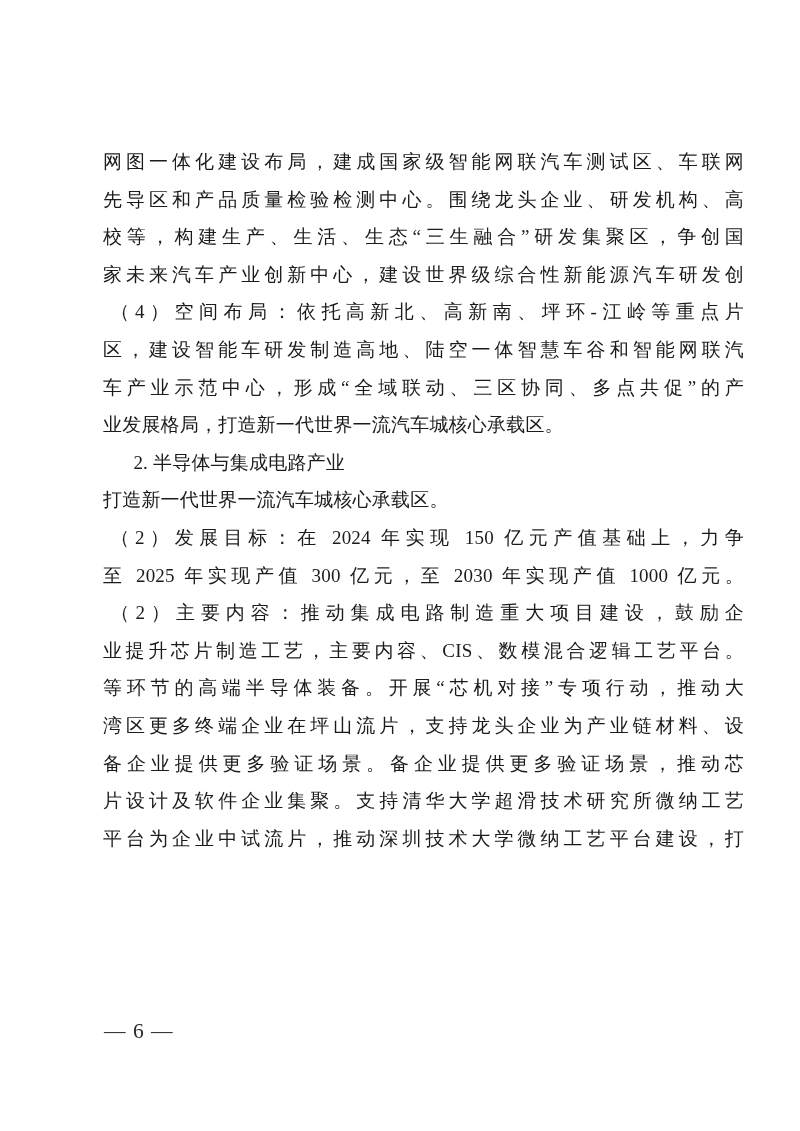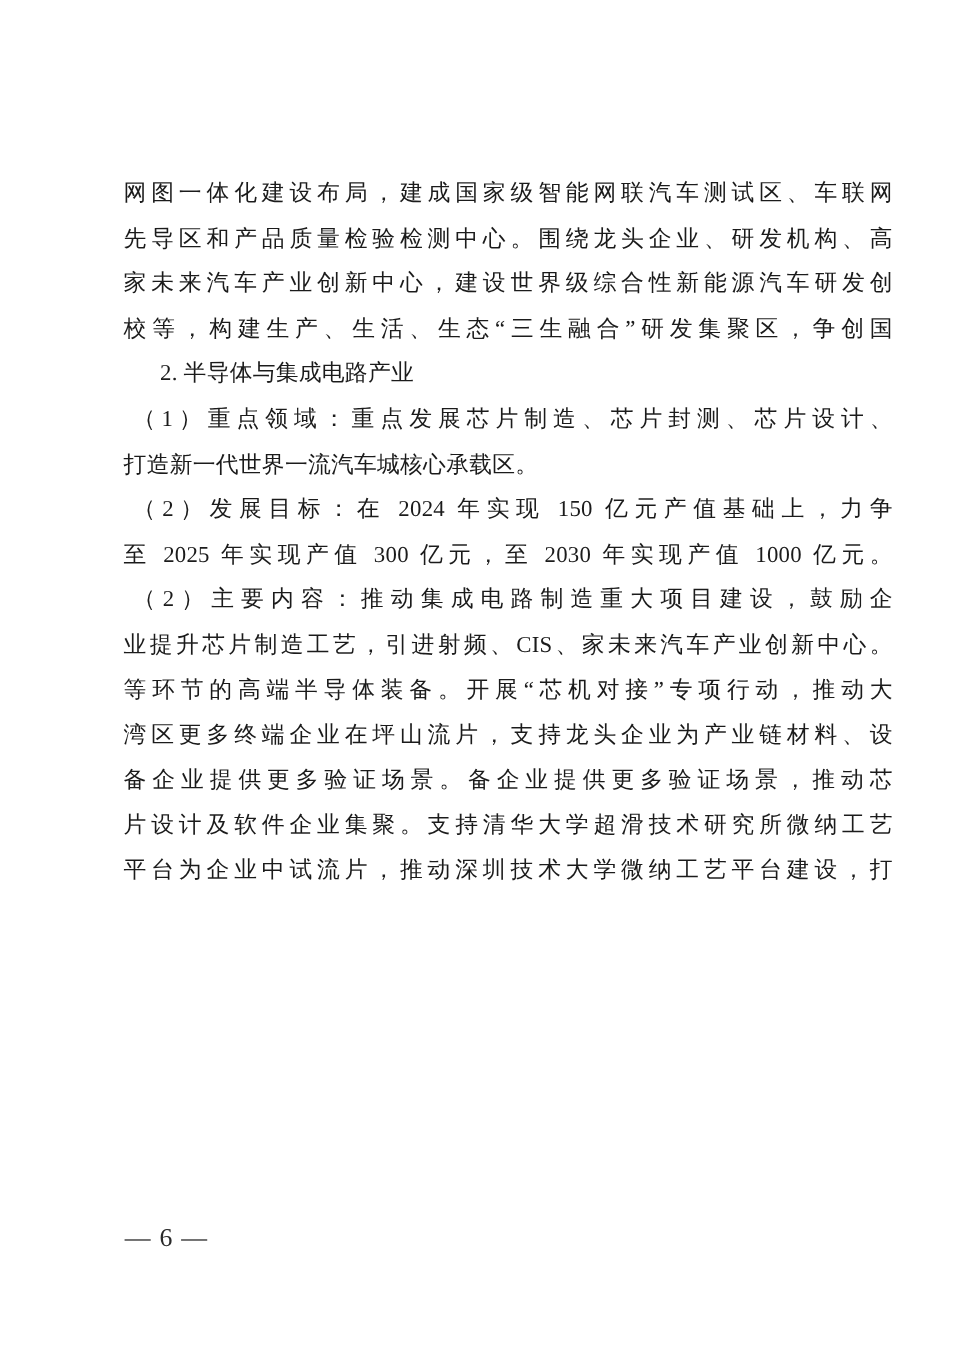--- a/index.html
+++ b/index.html
@@ -58,42 +58,47 @@
 </head>
 <body>
 
 <div class="page">
 
   <main class="text-block">
 
     <div class="para">
       <p class="line fill">网图一体化建设布局，建成国家级智能网联汽车测试区、车联网</p>
       <p class="line fill">先导区和产品质量检验检测中心。围绕龙头企业、研发机构、高</p>
+      <p class="line fill">校等，构建生产、生活、生态“三生融合”研发集聚区，争创国</p>
       <p class="line fill">家未来汽车产业创新中心，建设世界级综合性新能源汽车研发创</p>
-      <p class="line fill">校等，构建生产、生活、生态“三生融合”研发集聚区，争创国</p>
     </div>
 
+    <div class="para">
+      <p class="line fill ind-p">（4）空间布局：依托高新北、高新南、坪环-江岭等重点片</p>
+      <p class="line fill">区，建设智能车研发制造高地、陆空一体智慧车谷和智能网联汽</p>
+      <p class="line fill">车产业示范中心，形成“全域联动、三区协同、多点共促”的产</p>
+      <p class="line">业发展格局，打造新一代世界一流汽车城核心承载区。</p>
+    </div>
 
     <div class="para">
       <p class="line ind-h">2. 半导体与集成电路产业</p>
     </div>
 
     <div class="para">
-      <p class="line fill ind-p">（1）重点领域：重点发展芯片制造、芯片封测、芯片设计、</p>
       <p class="line">打造新一代世界一流汽车城核心承载区。</p>
     </div>
 
     <div class="para">
       <p class="line fill ind-p">（2）发展目标：在 2024 年实现 150 亿元产值基础上，力争</p>
       <p class="line fill">至 2025 年实现产值 300 亿元，至 2030 年实现产值 1000 亿元。</p>
     </div>
 
     <div class="para">
       <p class="line fill ind-p">（2）主要内容：推动集成电路制造重大项目建设，鼓励企</p>
-      <p class="line fill">业提升芯片制造工艺，引进射频、CIS、家未来汽车产业创新中心。</p>
+      <p class="line fill">业提升芯片制造工艺，主要内容、CIS、数模混合逻辑工艺平台。</p>
       <p class="line fill">等环节的高端半导体装备。开展“芯机对接”专项行动，推动大</p>
       <p class="line fill">湾区更多终端企业在坪山流片，支持龙头企业为产业链材料、设</p>
       <p class="line fill">备企业提供更多验证场景。备企业提供更多验证场景，推动芯</p>
       <p class="line fill">片设计及软件企业集聚。支持清华大学超滑技术研究所微纳工艺</p>
       <p class="line fill">平台为企业中试流片，推动深圳技术大学微纳工艺平台建设，打</p>
     </div>
 
   </main>
 
   <div class="footer">

